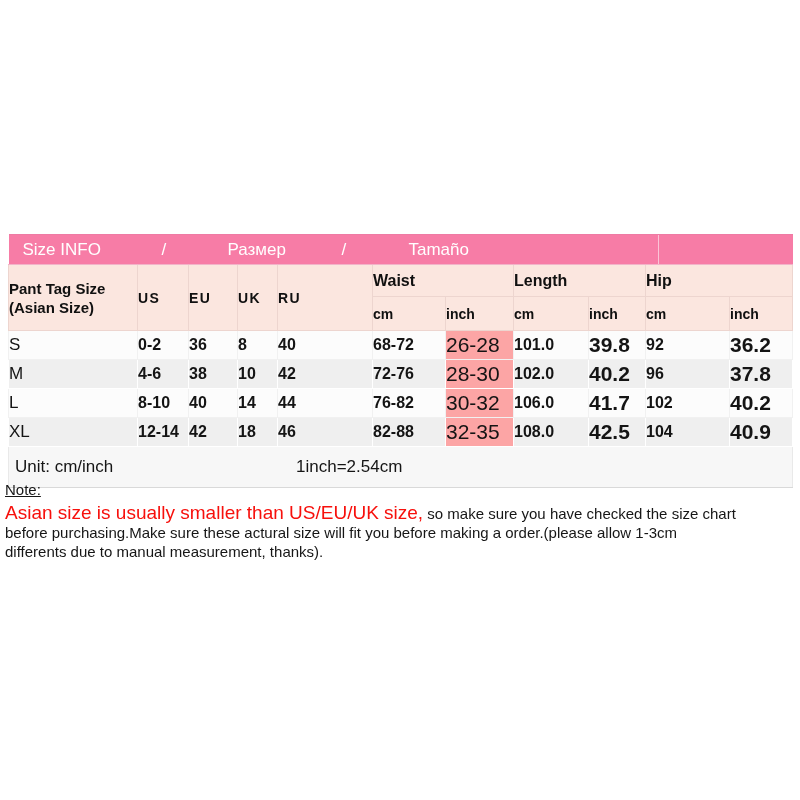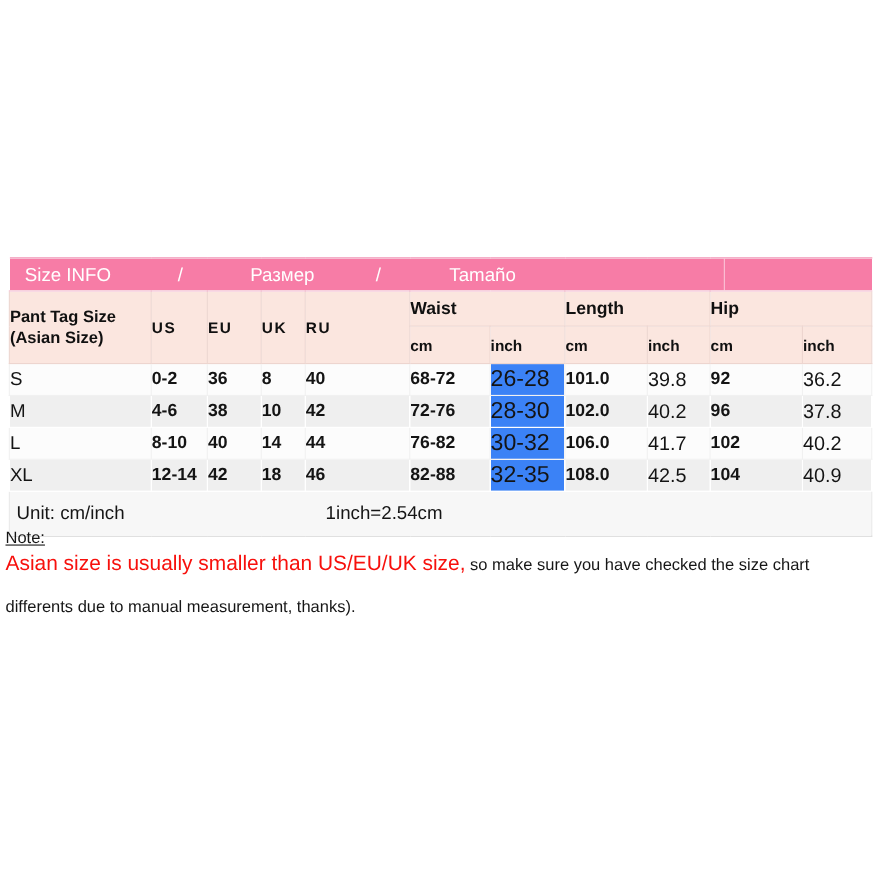--- a/index.html
+++ b/index.html
@@ -39,22 +39,22 @@
   td.h-size  { font-size:15px; line-height:19px; }
   td.h-region{ font-size:14px; letter-spacing:1.5px; }
   td.h-group { font-size:16px; }
   td.h-unit  { font-size:14px; }
 
   tr.data-row { height:29px; }
   tr.light td { background:#FCFCFC; border:1px solid #F1F1F1; border-top:1px solid #D9D9D9; }
   tr.shade td { background:#EFEFEF; border:1px solid #FFFFFF; border-top:1px solid #D9D9D9; }
   td.c-size  { font-size:17px; font-weight:normal; }
   td.c-small { font-size:16px; font-weight:bold;margin-top:36px; }
-  td.c-big   { font-size:18px; font-weight:normal; }
-  tr.data-row td.c-winch { background:#3b82f6; font-size:21px; font-weight:normal; }
+  td.c-big   { font-size:21px; font-weight:bold; }
+  tr.data-row td.c-winch { background:#fca5a5; font-size:21px; font-weight:normal; }
 
   tr.footer-row { height:41px; }
   td.footer-cell {
     background:#F7F7F7; position:relative;
     border-top:1px solid #D9D9D9; border-bottom:1px solid #D9D9D9;
     border-left:1px solid #E9E9E9; border-right:1px solid #E9E9E9;
   }
   .footer-text {
     position:absolute; top:50%; transform:translateY(-50%);
     font-size:17px; white-space:nowrap; color:#151515;
@@ -183,16 +183,16 @@
       <span class="footer-text footer-conv">1inch=2.54cm</span>
     </td>
   </tr>
 </tbody>
   </table>
 
 <div class="note">
   <div class="note-label">Note:</div>
   <div class="note-para">
     <span class="note-red">Asian size is usually smaller than US/EU/UK size,</span><span> so make sure you have checked the size chart</span><br>
-    <br>
+    <span>before purchasing.Make sure these actural size will fit you before making a order.(please allow 1-3cm</span><br>
     <span>differents due to manual measurement, thanks).</span>
   </div>
 </div>
 
 </body></html>

